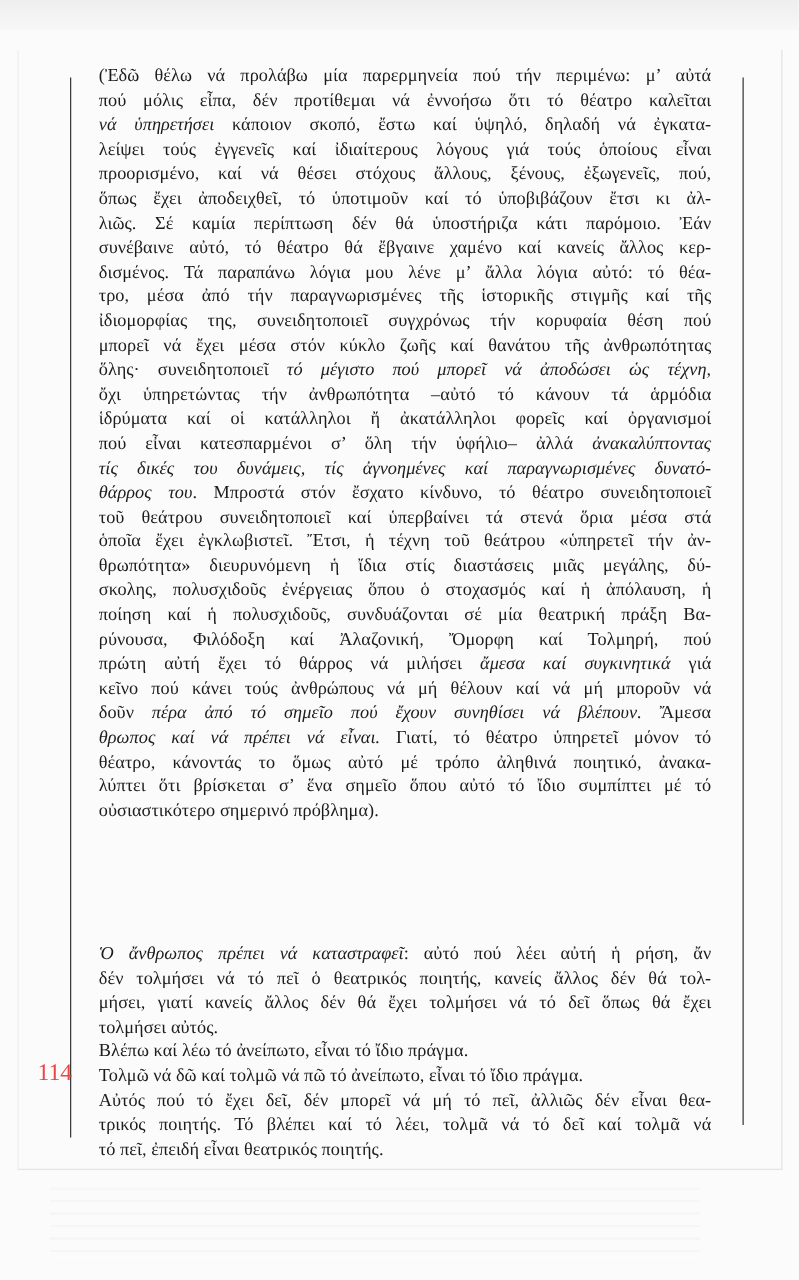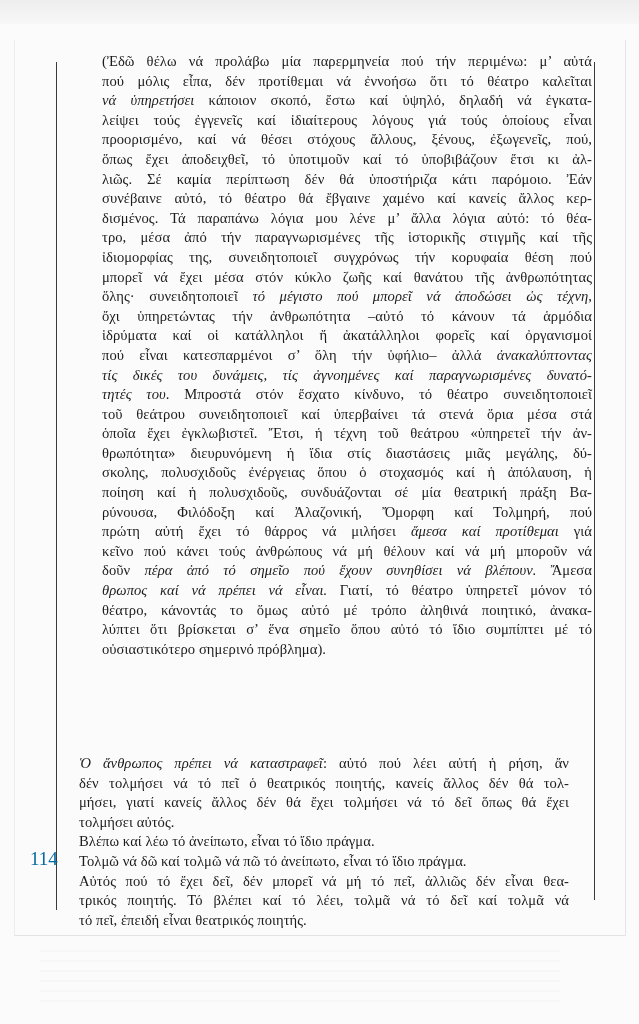--- a/index.html
+++ b/index.html
@@ -16,32 +16,32 @@
   }
   .page-frame {
     position: absolute; left: 14px; top: 40px; width: 610px; height: 895px;
     border-right: 1px solid #e4e4e4; border-bottom: 1px solid #e4e4e4;
     border-left: 1px solid #eeeeee;
   }
   .rule-left { position: absolute; left: 56px; top: 62px; width: 1.3px; height: 848px; background: #3a3a3a; }
   .rule-right { position: absolute; left: 594px; top: 62px; width: 1.3px; height: 838px; background: #3a3a3a; }
   .page-number {
     position: absolute; left: 30px; top: 848px;
-    font-family: "Liberation Serif", serif; font-size: 19px; color: #0369a1;
+    font-family: "Liberation Serif", serif; font-size: 19px; color: #ef4444;
   }
   .block { position: absolute; left: 79px; width: 490px; }
   .line {
     font-family: "Liberation Serif", serif;
     font-size: 14.6px; line-height: 19.6px; height: 19.6px;
     white-space: nowrap; text-align: justify; text-align-last: justify;
     letter-spacing: 0.05px;
   }
   .line.last { text-align-last: left; }
   .it { font-style: italic; }
-  #para1 { top: 52px; margin-left: 23px; }
+  #para1 { top: 52px; }
   #para2 { top: 754px; }
   .bleed {
     position: absolute; left: 40px; top: 950px; width: 520px; height: 60px;
     background: repeating-linear-gradient(#f4f4f4 0 2px, #fbfbfb 2px 10px);
     opacity: .7;
   }
 </style>
 </head>
 <body>
 
@@ -63,28 +63,28 @@
     <div class="line"><span>συνέβαινε αὐτό, τό θέατρο θά ἔβγαινε χαμένο καί κανείς ἄλλος κερ-</span></div>
     <div class="line"><span>δισμένος. Τά παραπάνω λόγια μου λένε μ’ ἄλλα λόγια αὐτό: τό θέα-</span></div>
     <div class="line"><span>τρο, μέσα ἀπό τήν παραγνωρισμένες τῆς ἱστορικῆς στιγμῆς καί τῆς</span></div>
     <div class="line"><span>ἰδιομορφίας της, συνειδητοποιεῖ συγχρόνως τήν κορυφαία θέση πού</span></div>
     <div class="line"><span>μπορεῖ νά ἔχει μέσα στόν κύκλο ζωῆς καί θανάτου τῆς ἀνθρωπότητας</span></div>
     <div class="line"><span>ὅλης· συνειδητοποιεῖ </span><span class="it">τό μέγιστο πού μπορεῖ νά ἀποδώσει ὡς τέχνη</span><span>,</span></div>
     <div class="line"><span>ὄχι ὑπηρετώντας τήν ἀνθρωπότητα –αὐτό τό κάνουν τά ἁρμόδια</span></div>
     <div class="line"><span>ἱδρύματα καί οἱ κατάλληλοι ἤ ἀκατάλληλοι φορεῖς καί ὀργανισμοί</span></div>
     <div class="line"><span>πού εἶναι κατεσπαρμένοι σ’ ὅλη τήν ὑφήλιο– ἀλλά </span><span class="it">ἀνακαλύπτοντας</span></div>
     <div class="line"><span class="it">τίς δικές του δυνάμεις, τίς ἀγνοημένες καί παραγνωρισμένες δυνατό-</span></div>
-    <div class="line"><span class="it">τητές του</span><span>. Μπροστά στόν ἔσχατο κίνδυνο, τό θέατρο συνειδητοποιεῖ</span></div>
+    <div class="line"><span class="it">θάρρος του</span><span>. Μπροστά στόν ἔσχατο κίνδυνο, τό θέατρο συνειδητοποιεῖ</span></div>
     <div class="line"><span>τοῦ θεάτρου συνειδητοποιεῖ καί ὑπερβαίνει τά στενά ὅρια μέσα στά</span></div>
     <div class="line"><span>ὁποῖα ἔχει ἐγκλωβιστεῖ. Ἔτσι, ἡ τέχνη τοῦ θεάτρου «ὑπηρετεῖ τήν ἀν-</span></div>
     <div class="line"><span>θρωπότητα» διευρυνόμενη ἡ ἴδια στίς διαστάσεις μιᾶς μεγάλης, δύ-</span></div>
     <div class="line"><span>σκολης, πολυσχιδοῦς ἐνέργειας ὅπου ὁ στοχασμός καί ἡ ἀπόλαυση, ἡ</span></div>
     <div class="line"><span>ποίηση καί ἡ πολυσχιδοῦς, συνδυάζονται σέ μία θεατρική πράξη Βα-</span></div>
     <div class="line"><span>ρύνουσα, Φιλόδοξη καί Ἀλαζονική, Ὄμορφη καί Τολμηρή, πού</span></div>
-    <div class="line"><span>πρώτη αὐτή ἔχει τό θάρρος νά μιλήσει </span><span class="it">ἄμεσα καί προτίθεμαι</span><span> γιά</span></div>
+    <div class="line"><span>πρώτη αὐτή ἔχει τό θάρρος νά μιλήσει </span><span class="it">ἄμεσα καί συγκινητικά</span><span> γιά</span></div>
     <div class="line"><span>κεῖνο πού κάνει τούς ἀνθρώπους νά μή θέλουν καί νά μή μποροῦν νά</span></div>
     <div class="line"><span>δοῦν </span><span class="it">πέρα ἀπό τό σημεῖο πού ἔχουν συνηθίσει νά βλέπουν.</span><span> Ἄμεσα</span></div>
     <div class="line"><span class="it">θρωπος καί νά πρέπει νά εἶναι.</span><span> Γιατί, τό θέατρο ὑπηρετεῖ μόνον τό</span></div>
     <div class="line"><span>θέατρο, κάνοντάς το ὅμως αὐτό μέ τρόπο ἀληθινά ποιητικό, ἀνακα-</span></div>
     <div class="line"><span>λύπτει ὅτι βρίσκεται σ’ ἕνα σημεῖο ὅπου αὐτό τό ἴδιο συμπίπτει μέ τό</span></div>
     <div class="line last"><span>οὐσιαστικότερο σημερινό πρόβλημα).</span></div>
   </div>
 <div class="block" id="para2">
     <div class="line"><span class="it">Ὁ ἄνθρωπος πρέπει νά καταστραφεῖ</span><span>: αὐτό πού λέει αὐτή ἡ ρήση, ἄν</span></div>
     <div class="line"><span>δέν τολμήσει νά τό πεῖ ὁ θεατρικός ποιητής, κανείς ἄλλος δέν θά τολ-</span></div>

